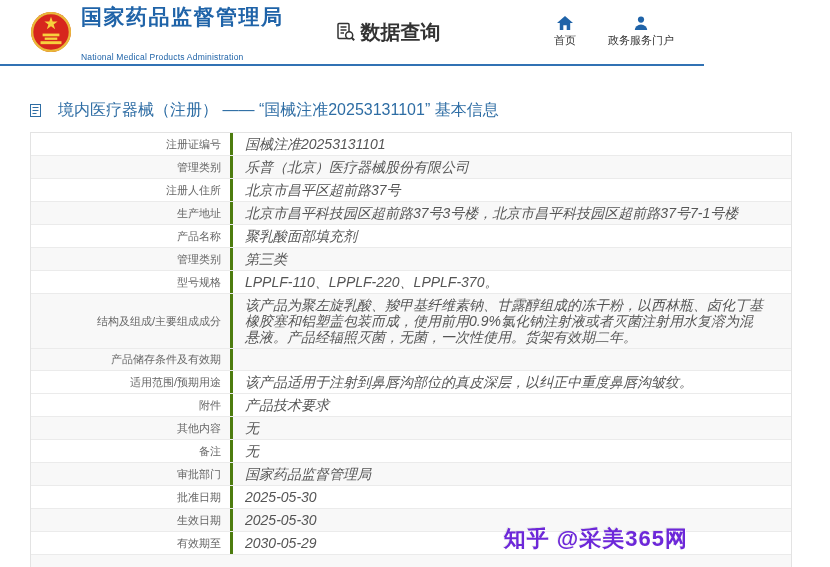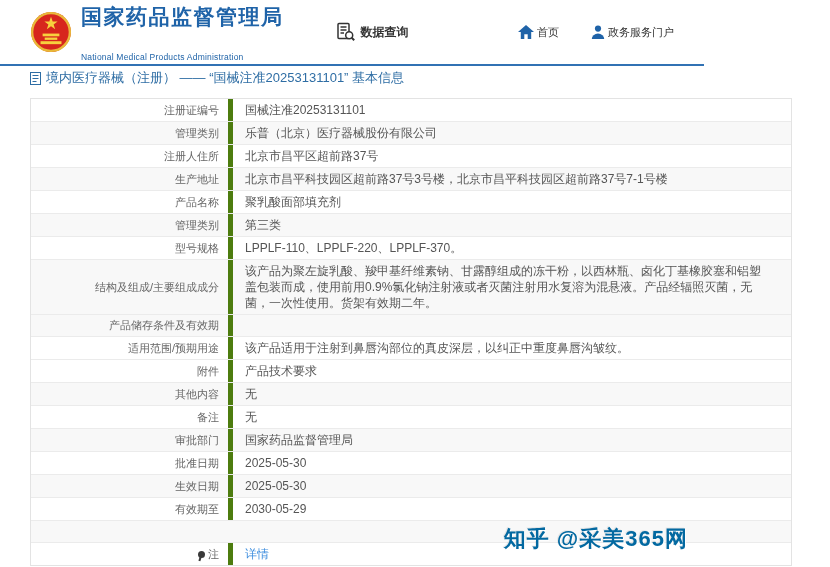--- a/index.html
+++ b/index.html
@@ -7,48 +7,48 @@
     font-family:"Liberation Sans","DejaVu Sans",sans-serif; }
   .page { position:relative; width:704px; height:567px; background:#fff; }
 
   
   .site-header { display:flex; align-items:center; height:66px; padding:0 30px;
     border-bottom:2px solid #3172b4; background:#fff; }
   .logo-group { display:flex; align-items:center; gap:9px; cursor:pointer; }
   .title-block .cn { font-size:21px; font-weight:bold; color:#1f63a8; letter-spacing:1.5px; }
   .title-block .en { font-size:8.5px; color:#1f63a8; margin-top:21px; letter-spacing:.2px; }
   .query-nav { display:flex; align-items:center; gap:5px; margin-left:52px;
-    font-size:12px; font-weight:bold; color:#333; cursor:pointer; }
+    font-size:20px; font-weight:bold; color:#333; cursor:pointer; }
   .header-right { margin-left:auto; display:flex; gap:32px; }
-  .nav-item { display:flex; align-items:center; gap:3px;
+  .nav-item { display:flex; flex-direction:column; align-items:center; gap:3px;
     font-size:11px; color:#333; cursor:pointer; }
 
   
-  .breadcrumb { display:flex; align-items:center; gap:5px; margin:3px 0 11px 30px;
-    font-size:13px; color:#2e6da4; }
+  .breadcrumb { display:flex; align-items:center; gap:17px; margin:34px 0 11px 30px;
+    font-size:16px; color:#2e6da4; }
 
   
   .reg-table { margin-left:30px; width:762px; border:1px solid #e3e3e3; background:#fff; }
   .trow { display:flex; border-bottom:1px solid #ebebeb; min-height:22px; }
   .trow:last-child { border-bottom:none; }
   .trow.alt { background:#f8f8f8; }
   .tlabel { width:202px; display:flex; align-items:center; justify-content:flex-end;
     text-align:right; padding:3px 9px; color:#666; font-size:11px; line-height:15px;
-    border-right:5px solid #4d7c0f; }
+    border-right:3px solid #4d7c0f; }
   .tvalue { flex:1; display:flex; align-items:center; padding:3px 26px 3px 12px;
-    color:#555; font-size:12px; line-height:16px; }
+    color:#555; font-size:14px; line-height:16px;font-style:italic; }
   .tvalue a { color:#3e8ede; text-decoration:none; cursor:pointer; }
   .pin { display:inline-block; position:relative; width:7px; height:7px; background:#3a3a3a;
     border-radius:50%; margin-right:3px; flex:0 0 auto; }
   .pin::after { content:''; position:absolute; left:1px; top:6px; width:1.5px; height:4px;
     background:#3a3a3a; transform:rotate(18deg); }
 
   
   .watermark { position:absolute; top:524px; right:16px; font-size:22px; font-weight:bold;
-    color:#0369a1; text-shadow:1px 1px 0 #fff, -1px -1px 0 rgba(0,0,0,0.07);
+    color:#6d28d9; text-shadow:1px 1px 0 #fff, -1px -1px 0 rgba(0,0,0,0.07);
     letter-spacing:1px; white-space:nowrap; }
 
   .icon { flex:0 0 auto; display:block; }
 </style>
 </head>
 <body>
 
 <div class="page">
 
   <header class="site-header">

